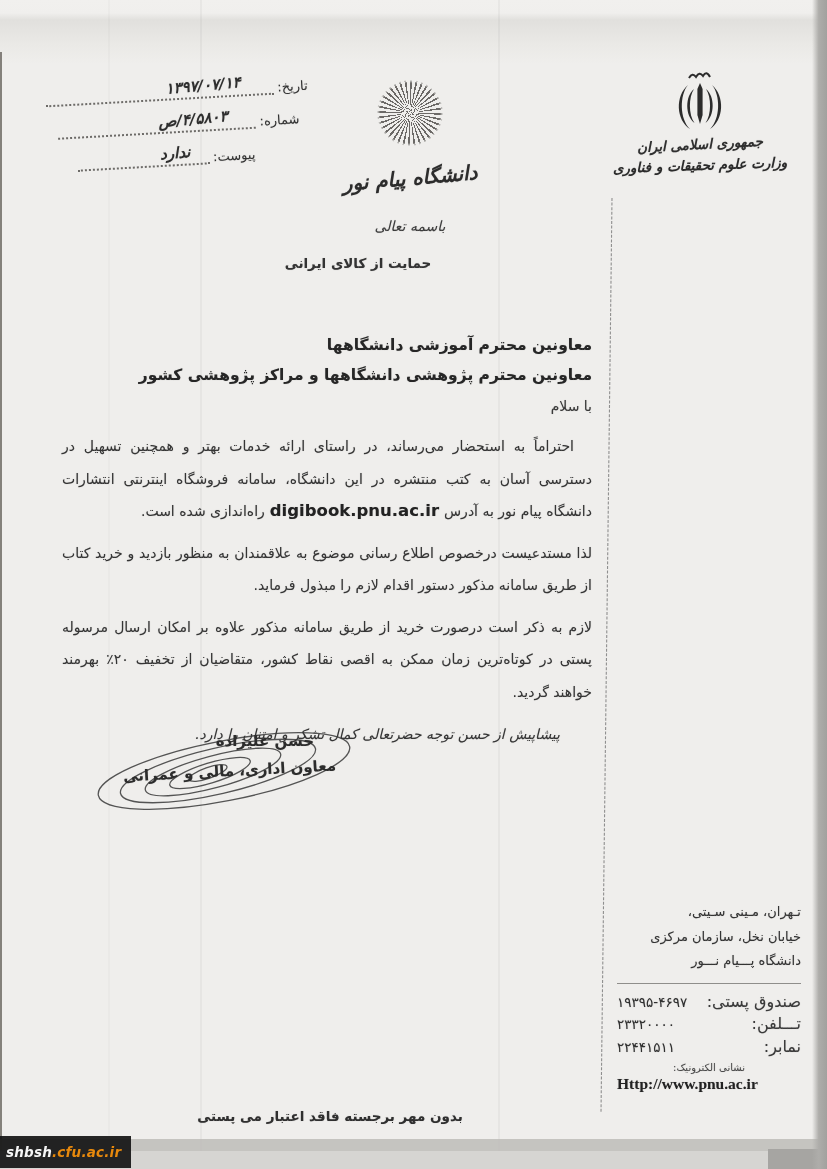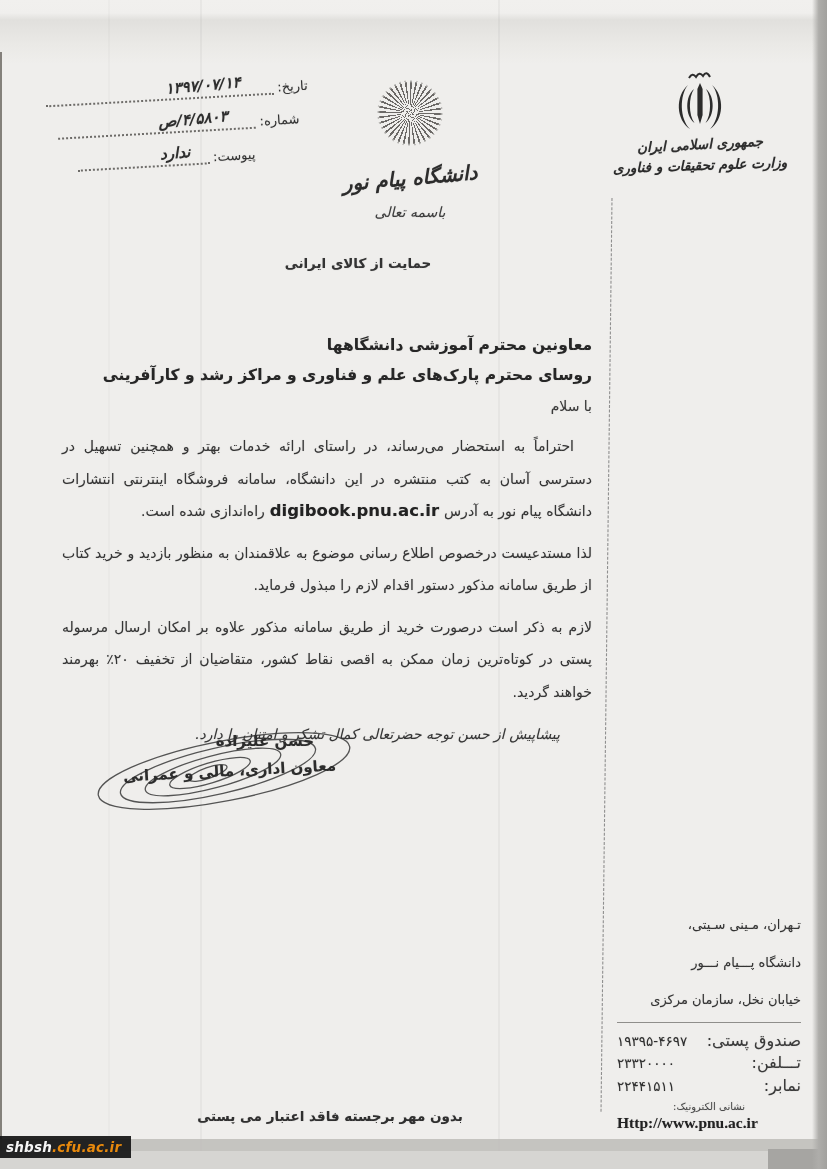--- a/index.html
+++ b/index.html
@@ -10,21 +10,21 @@
     text-shadow:0 0 1px rgba(40,40,40,.28);}
   
   .streak{position:absolute;top:0;bottom:0;width:2px;background:rgba(0,0,0,.035);}
   .edge-left{position:absolute;left:0;top:52px;width:2px;height:1117px;background:#57524c;opacity:.7;}
   .edge-right{position:absolute;left:812px;top:0;width:15px;height:1169px;
     background:linear-gradient(90deg,rgba(140,139,136,0),#aeadaa 45%,#a2a19e);}
   .band-bottom{position:absolute;left:0;top:1139px;width:827px;height:12px;background:#bdbcb9;opacity:.85;}
   .strip-bottom{position:absolute;left:0;top:1151px;width:827px;height:18px;background:#d6d5d2;}
   .corner-br{position:absolute;left:768px;top:1149px;width:59px;height:20px;background:#a6a5a2;}
   
-  .watermark{position:absolute;left:0;top:1136px;height:22px;padding:0 10px 0 6px;background:rgba(22,22,22,.93);
+  .watermark{position:absolute;left:0;top:1136px;height:32px;padding:0 10px 0 6px;background:rgba(22,22,22,.93);
     display:flex;align-items:center;font-style:italic;font-weight:bold;font-size:13.5px;letter-spacing:.2px;
     text-shadow:none;}
   .wm-prefix{color:#f5f5f5;}
   .wm-suffix{color:#e8890c;text-align:right;}
   
   .meta-block{position:absolute;left:48px;top:84px;width:262px;transform:rotate(-3.2deg);direction:rtl;font-size:13px;color:#333;}
   .meta-row{display:flex;align-items:flex-end;margin-bottom:17px;position:relative;}
   .meta-row.r2{margin-left:10px;margin-right:10px;}
   .meta-row.r3{margin-right:56px;margin-left:28px;}
   .meta-label{white-space:nowrap;margin-left:4px;}
@@ -32,21 +32,21 @@
   .hand{position:absolute;bottom:2px;right:14%;font-weight:bold;font-style:italic;font-size:15px;color:#2e2e2e;
     transform:rotate(-2deg);white-space:nowrap;letter-spacing:.5px;}
   .hand.num{direction:ltr;}
   
   .uni-block{position:absolute;left:330px;top:66px;width:160px;text-align:center;}
   .sunburst{width:94px;height:94px;margin:0 auto;border-radius:50%;
     background:repeating-conic-gradient(rgba(70,68,65,.78) 0deg 3.6deg,rgba(240,239,236,0) 3.6deg 10deg);
     -webkit-mask-image:radial-gradient(circle,#000 0 45%,transparent 50%);
             mask-image:radial-gradient(circle,#000 0 45%,transparent 50%);}
   .uni-name{margin-top:6px;font-size:20px;font-weight:bold;font-style:italic;color:#2c2c2c;transform:rotate(-5deg);}
-  .bismillah{margin-top:14px;font-size:14px;font-style:italic;color:#3d3d3d;}
+  .bismillah{margin-top:28px;font-size:14px;font-style:italic;color:#3d3d3d;}
   
   .gov-block{position:absolute;left:596px;top:70px;width:208px;text-align:center;}
   .gov-line1{margin-top:4px;font-size:13.5px;font-style:italic;font-weight:600;color:#2f2f2f;transform:rotate(-3deg);}
   .gov-line2{margin-top:5px;font-size:13.5px;font-style:italic;font-weight:700;color:#2b2b2b;transform:rotate(-2deg);}
   
   .slogan{position:absolute;left:256px;top:255px;width:204px;text-align:center;font-size:13.5px;font-weight:600;color:#333;}
   
   .letter-body{position:absolute;left:62px;top:330px;width:530px;direction:rtl;text-align:right;}
   .recipient{font-weight:bold;font-size:15.5px;line-height:30px;color:#262626;}
   .salutation{font-size:14px;line-height:30px;margin-top:1px;}
@@ -56,21 +56,21 @@
   .closing{margin-top:10px !important;text-align:right;padding-left:30px;padding-right:32px;font-style:italic;}
   
   .signature{position:absolute;left:92px;top:726px;width:262px;height:96px;direction:rtl;}
   .sig-name{position:absolute;right:40px;top:6px;font-weight:bold;font-size:15px;color:#2c2c2c;}
   .sig-title{position:absolute;right:18px;top:36px;font-weight:bold;font-size:15px;color:#2c2c2c;transform:rotate(-3deg);white-space:nowrap;}
   .scrawl{position:absolute;left:-14px;top:-10px;}
   
   .divider-svg{position:absolute;left:0;top:0;pointer-events:none;}
   
   .contact{position:absolute;left:617px;top:900px;width:184px;direction:rtl;text-align:right;}
-  .addr-line{font-size:13px;line-height:24.5px;color:#333;white-space:nowrap;margin-top:13px;}
+  .addr-line{font-size:13px;line-height:24.5px;color:#333;white-space:nowrap;}
   .contact-sep{border:0;border-top:1px solid #8f8e8b;margin:9px 0 7px 0;}
   .contact-row{display:flex;justify-content:space-between;align-items:baseline;line-height:22.5px;}
   .contact-label{font-size:16px;color:#3a3a3a;white-space:nowrap;}
   .contact-value{direction:ltr;font-size:13.5px;color:#2f2f2f;letter-spacing:.5px;}
   .email-label{margin-top:4px;text-align:center;font-size:10px;color:#4a4a4a;}
   .website{direction:ltr;text-align:left;font-family:"Liberation Serif",serif;font-weight:bold;font-size:15.5px;color:#222;margin-top:2px;}
   
   .validity{position:absolute;left:140px;top:1108px;width:380px;text-align:center;font-size:13.5px;font-weight:600;color:#2f2f2f;}
 </style>
 </head>
@@ -130,21 +130,21 @@
       </g>
     </svg>
     <div class="gov-line1" dir="rtl">جمهوری اسلامی ایران</div>
     <div class="gov-line2" dir="rtl">وزارت علوم تحقیقات و فناوری</div>
   </div>
 
   <div class="slogan" dir="rtl">حمایت از کالای ایرانی</div>
 
   <main class="letter-body">
     <div class="recipient">معاونین محترم آموزشی دانشگاهها</div>
-    <div class="recipient">روسای محترم پارک‌های علم و فناوری و مراکز رشد و کارآفرینی</div>
+    <div class="recipient">معاونین محترم پژوهشی دانشگاهها و مراکز پژوهشی کشور</div>
     <div class="salutation">با سلام</div>
     <p class="p1"><span>احتراماً به استحضار می‌رساند، در راستای ارائه خدمات بهتر و همچنین تسهیل در دسترسی آسان به کتب منتشره در این دانشگاه، سامانه فروشگاه اینترنتی انتشارات دانشگاه پیام نور به آدرس</span><span class="inline-link">digibook.pnu.ac.ir</span><span>راه‌اندازی شده است.</span></p>
     <p>لذا مستدعیست درخصوص اطلاع رسانی موضوع به علاقمندان به منظور بازدید و خرید کتاب از طریق سامانه مذکور دستور اقدام لازم را مبذول فرماید.</p>
     <p>لازم به ذکر است درصورت خرید از طریق سامانه مذکور علاوه بر امکان ارسال مرسوله پستی در کوتاه‌ترین زمان ممکن به اقصی نقاط کشور، متقاضیان از تخفیف ۲۰٪ بهرمند خواهند گردید.</p>
     <p class="closing">پیشاپیش از حسن توجه حضرتعالی کمال تشکر و امتنان را دارد.</p>
   </main>
 
   <div class="signature">
     <svg class="scrawl" width="292" height="110" viewBox="0 0 292 110">
       <g fill="none" stroke="#3a3a3a" stroke-width="1.3" opacity="0.85">
@@ -154,22 +154,22 @@
         <ellipse cx="132" cy="57" rx="42" ry="10" transform="rotate(-17 132 57)"></ellipse>
         <ellipse cx="130" cy="57" rx="20" ry="5.5" transform="rotate(-19 130 57)"></ellipse>
       </g>
     </svg>
     <div class="sig-name">حسن علیزاده</div>
     <div class="sig-title">معاون اداری، مالی و عمرانی</div>
   </div>
 
   <aside class="contact">
     <div class="addr-line">تـهران، مـینی سـیتی،</div>
+    <div class="addr-line">خیابان نخل، سازمان مرکزی</div>
     <div class="addr-line">دانشگاه پـــیام نـــور</div>
-    <div class="addr-line">خیابان نخل، سازمان مرکزی</div>
     <hr class="contact-sep">
     <div class="contact-row">
       <span class="contact-label">صندوق پستی:</span>
       <span class="contact-value">۱۹۳۹۵-۴۶۹۷</span>
     </div>
     <div class="contact-row">
       <span class="contact-label">تـــلفن:</span>
       <span class="contact-value">۲۳۳۲۰۰۰۰</span>
     </div>
     <div class="contact-row">

